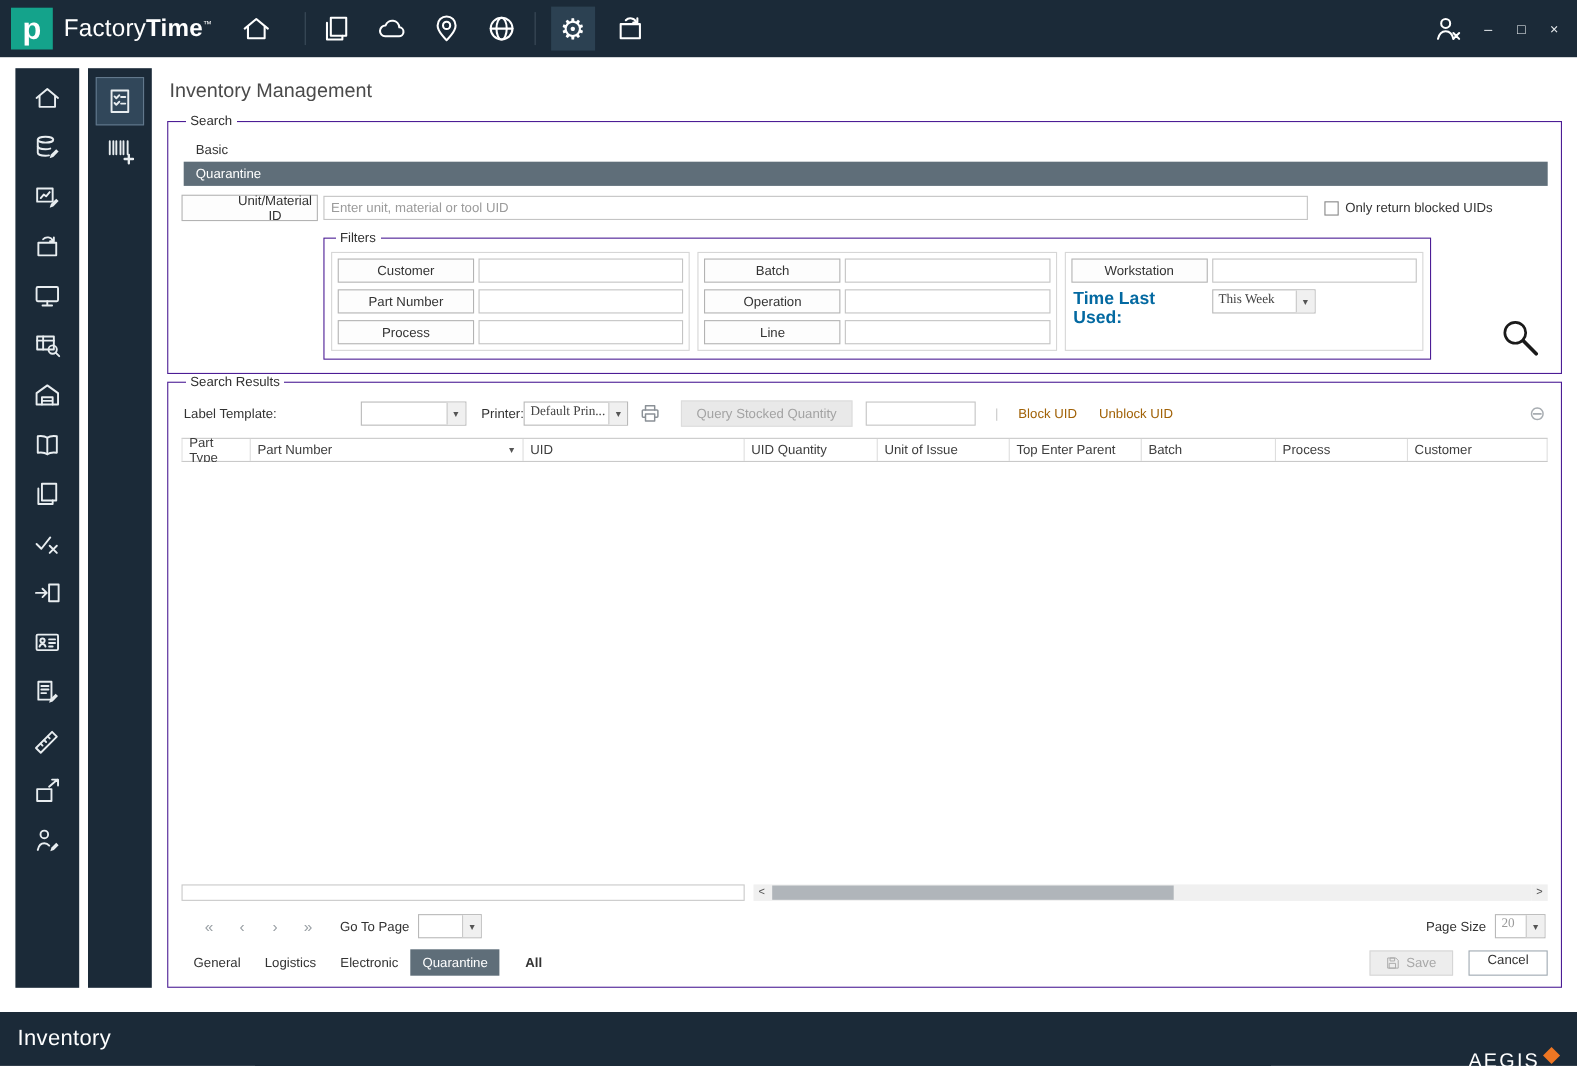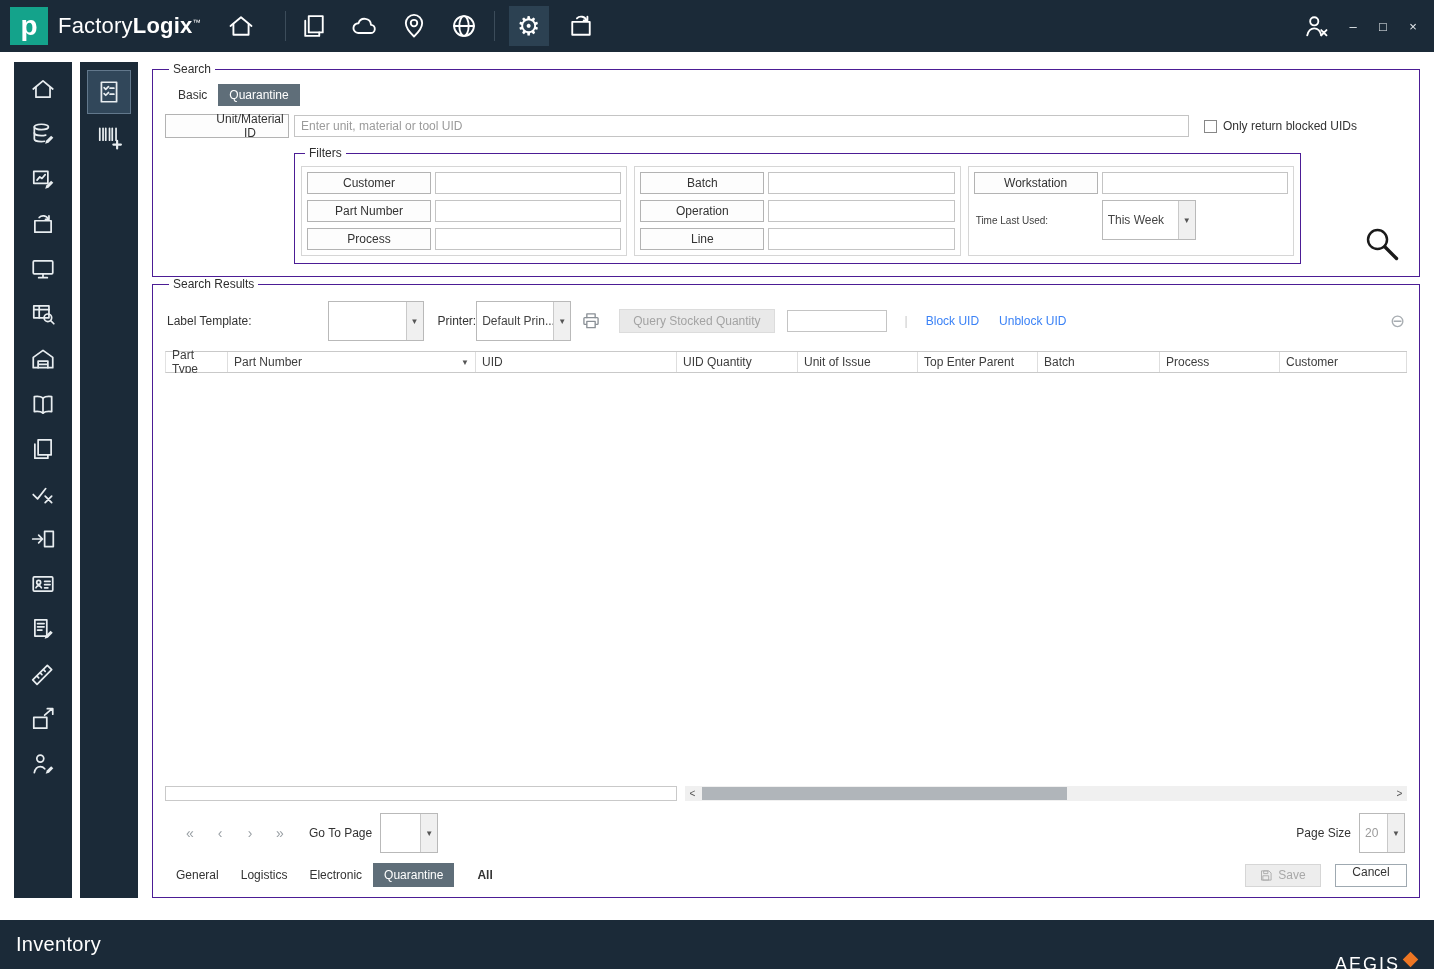--- a/index.html
+++ b/index.html
@@ -35,21 +35,21 @@
   .sb2-tile { width:44px; height:44px; background:#31475a; border:1px solid #62788c;
     display:grid; place-items:center; }
 
   .content { flex:1; margin:10px 14px 22px 14px; display:flex; flex-direction:column; min-width:0; }
   .page-title { font-size:18px; font-weight:400; color:#4a4a4a; margin:10px 0 10px 2px; }
 
   fieldset { border:1px solid #4c1d95; padding:6px 12px 12px; }
   legend { font-size:12px; color:#2e2e2e; padding:0 4px; margin-left:4px; }
 
   
-  .tabs-row { display:flex; margin:2px 0 8px 2px; }
+  .tabs-row { display:flex; margin:2px 0 8px 2px;flex-direction:column; }
   .tab { height:22px; line-height:22px; padding:0 11px; font-size:12px; color:#333; background:transparent; }
   .tab.active { background:#5f6e79; color:#fff; }
 
   .unit-row { display:flex; align-items:center; gap:5px; }
   .btn { height:24px; background:#fdfdfd; border:1px solid #b3b3b3; font-size:12px; color:#333;
     display:flex; align-items:center; justify-content:center; }
   .unit-btn { width:124px; flex:none;padding-left:46px; }
   input.txt { height:22px; border:1px solid #c4c4c4; padding:0 6px; font-size:12px; color:#333; outline:none; }
   input.txt::placeholder { color:#9b9b9b; }
   .unit-input { flex:1; }
@@ -57,36 +57,36 @@
   .cb { width:13px; height:13px; background:#fff; border:1px solid #878787; }
   .chk-label { font-size:12px; color:#333; }
 
   .filters-row { display:flex; align-items:flex-end; margin-left:129px; margin-top:8px;gap:46px; }
   fieldset.filters { flex:1; padding:4px 6px 7px; }
   .filters-boxes { display:flex; gap:7px; margin-top:2px; }
   .fbox { flex:1; border:1px solid #d6d6d6; padding:5px; display:grid;
     grid-template-columns:124px 1fr; gap:6px 4px; align-content:start; }
   .fbtn { height:22px; }
   .finput { width:100%; }
-  .flabel { font-size:10px; font-weight:normal; color:#404040; align-self:center; padding-left:2px; }
+  .flabel { font-size:16px; font-weight:bold; color:#0369a1; align-self:center; padding-left:2px; }
   .search-mag { align-self:flex-end; margin:0 4px 0 16px; background:none; border:none; width:40px; height:40px; flex:none; }
 
   
   fieldset.results { flex:1; display:flex; flex-direction:column; min-height:0; padding:4px 12px 10px; }
   .rtoolbar { display:flex; align-items:center; margin:6px 0 10px 2px; font-size:12px; color:#333; }
-  .combo { display:flex; height:40px; border:1px solid #b9b9b9; background:#fff; align-items:center; flex:none; }
+  .combo { display:flex; height:22px; border:1px solid #b9b9b9; background:#fff; align-items:flex-start; flex:none;font-family:Liberation Serif, serif; }
   .combo .val { flex:1; padding:0 5px; font-size:12px; color:#444; white-space:nowrap; overflow:hidden; }
   .combo .val.dim { color:#9b9b9b; }
   .combo .arw { width:17px; align-self:stretch; background:#f0f0f0; border-left:1px solid #c9c9c9;
     display:grid; place-items:center; font-size:8px; color:#555; }
   .qbtn { height:24px; padding:0 13px; background:#e9e9e9; border:1px solid #dcdcdc;
     color:#a3a3a3; font-size:12px; margin-left:18px; }
   .qinput { width:100px; margin-left:12px; }
   .vsep { color:#c9c9c9; margin:0 8px 0 18px; }
-  .link-dis { color:#3b82f6; font-size:12px; margin-left:10px; }
+  .link-dis { color:#a16207; font-size:12px; margin-left:10px; }
   .minus-ic { margin-left:auto; color:#a8adb2; font-size:18px; line-height:1; margin-right:2px; }
 
   .grid-head { display:flex; border-top:1px solid #c9c9c9; border-bottom:1px solid #c9c9c9;
     border-left:1px solid #e2e2e2; height:22px; font-size:12px; color:#3d3d3d; flex:none; }
   .gc { border-right:1px solid #dedede; padding:0 6px; display:flex; align-items:center; gap:4px; }
   .gc .sort { margin-left:auto; font-size:8px; color:#555; }
   .c0{width:62px;} .c1{width:248px;} .c2{width:201px;} .c3{width:121px;} .c4{width:120px;}
   .c5{width:120px;} .c6{width:122px;} .c7{width:120px;} .c8{flex:1;}
   .grid-body { flex:1; background:#fff; min-height:0; }
 
@@ -121,21 +121,21 @@
   .aegis-top { font-size:18px; letter-spacing:2px; font-weight:500; display:flex; align-items:flex-start;margin-top:48px; }
   .diamond { width:11px; height:11px; background:#ee7623; transform:rotate(45deg); margin:0 0 0 5px; }
   .aegis-sub { font-size:6.5px; letter-spacing:4.2px; color:#cfd6da; margin-top:1px; }
 </style>
 </head>
 <body>
 
 <header class="topbar">
   <div class="logo">p</div>
   <div class="brand-text">
-    <span class="light">Factory</span><b>Logix</b><sup>™</sup>
+    <span class="light">Factory</span><b>Time</b><sup>™</sup>
   </div>
   <span class="tb-home">
     <svg class="icn lg" viewBox="0 0 24 24">
         <path d="M3 12L12 4.5 21 12"></path>
         <path d="M5.5 10.5V19.5H18.5V10.5"></path>
       </svg>
   </span>
   <span class="tb-sep"></span>
   <div class="tb-icons">
     <span>
@@ -309,20 +309,21 @@
     </div>
     <span>
       <svg class="icn" viewBox="0 0 24 24">
           <path d="M3.5 4v11M6.5 4v11M9 4v11M12.5 4v11M15 4v11M18.5 4v11"></path>
           <path d="M16 19h7M19.5 15.5v7" stroke-width="2"></path>
         </svg>
     </span>
   </nav>
 
   <main class="content">
+    <h1 class="page-title">Inventory Management</h1>
 
     <fieldset>
       <legend>Search</legend>
 
       <div class="tabs-row">
         <span class="tab">Basic</span>
         <span class="tab active">Quarantine</span>
       </div>
 
       <div class="unit-row">

